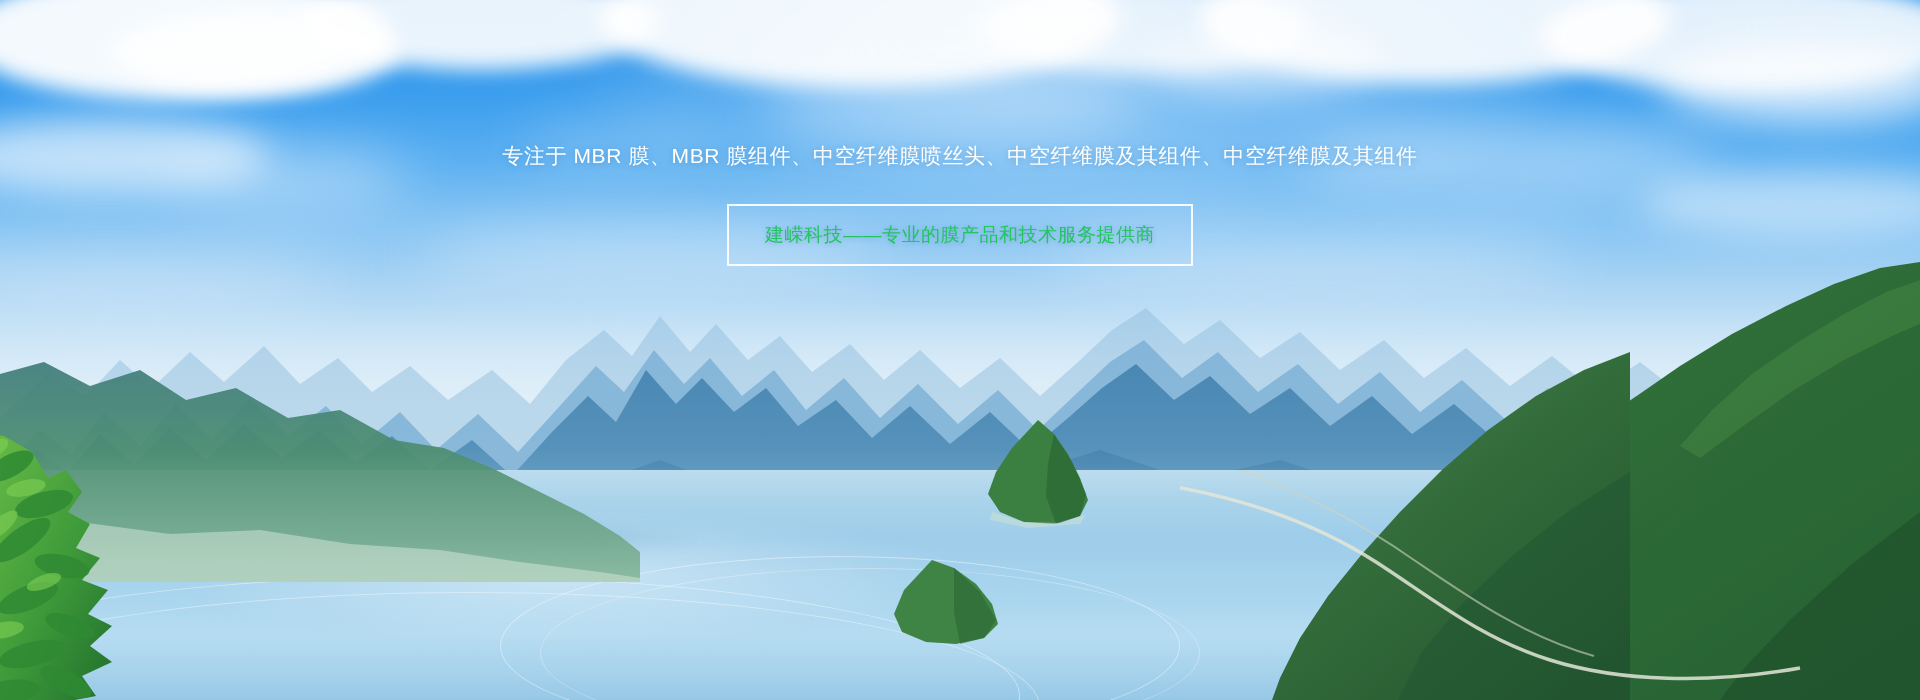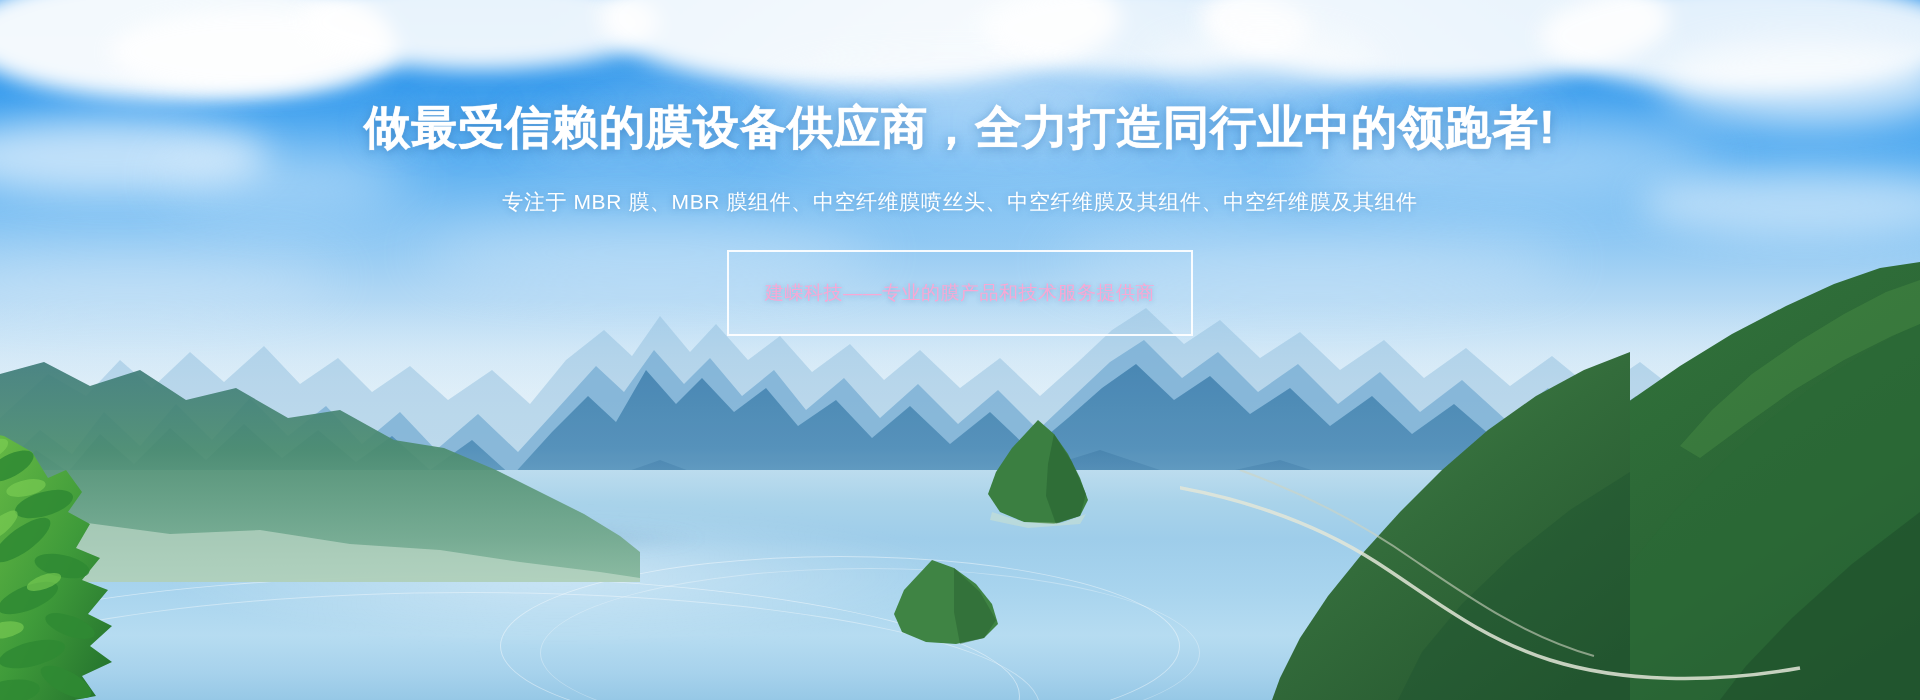--- a/index.html
+++ b/index.html
@@ -159,23 +159,23 @@
     font-size:21px;
     color:#ffffff;
     letter-spacing:.6px;
     white-space:nowrap;
     text-shadow:0 1px 6px rgba(40,110,170,.35);
   }
 
   .tagbox {
     margin-top:34px;
     border:2px solid rgba(255,255,255,.92);
-    padding:28px 36px;
+    padding:16px 36px;
     font-size:19px;
-    color:#f9a8d4;
+    color:#22c55e;
     letter-spacing:.5px;
     white-space:nowrap;
     text-shadow:0 1px 5px rgba(40,110,170,.3);
     background:rgba(255,255,255,0.03);
   }
 </style>
 </head>
 <body>
 
 <div class="banner">
@@ -336,20 +336,19 @@
         <ellipse cx="22" cy="20" rx="18" ry="8" transform="rotate(-30 22 20)"></ellipse>
         <ellipse cx="56" cy="58" rx="20" ry="8" transform="rotate(-12 56 58)"></ellipse>
         <ellipse cx="30" cy="96" rx="22" ry="8" transform="rotate(-40 30 96)"></ellipse>
         <ellipse cx="74" cy="152" rx="18" ry="7" transform="rotate(-20 74 152)"></ellipse>
         <ellipse cx="34" cy="200" rx="20" ry="8" transform="rotate(-10 34 200)"></ellipse>
       </g>
     </svg>
   </div>
 
   <div class="content">
-    <div class="headline">做最受信赖的膜设备供应商，全力打造同行业中的领跑者!</div>
 
     <div class="subline">专注于 MBR 膜、MBR 膜组件、中空纤维膜喷丝头、中空纤维膜及其组件、中空纤维膜及其组件</div>
 
     <div class="tagbox">建嵘科技——专业的膜产品和技术服务提供商</div>
   </div>
 
 </div>
 
 </body></html>

